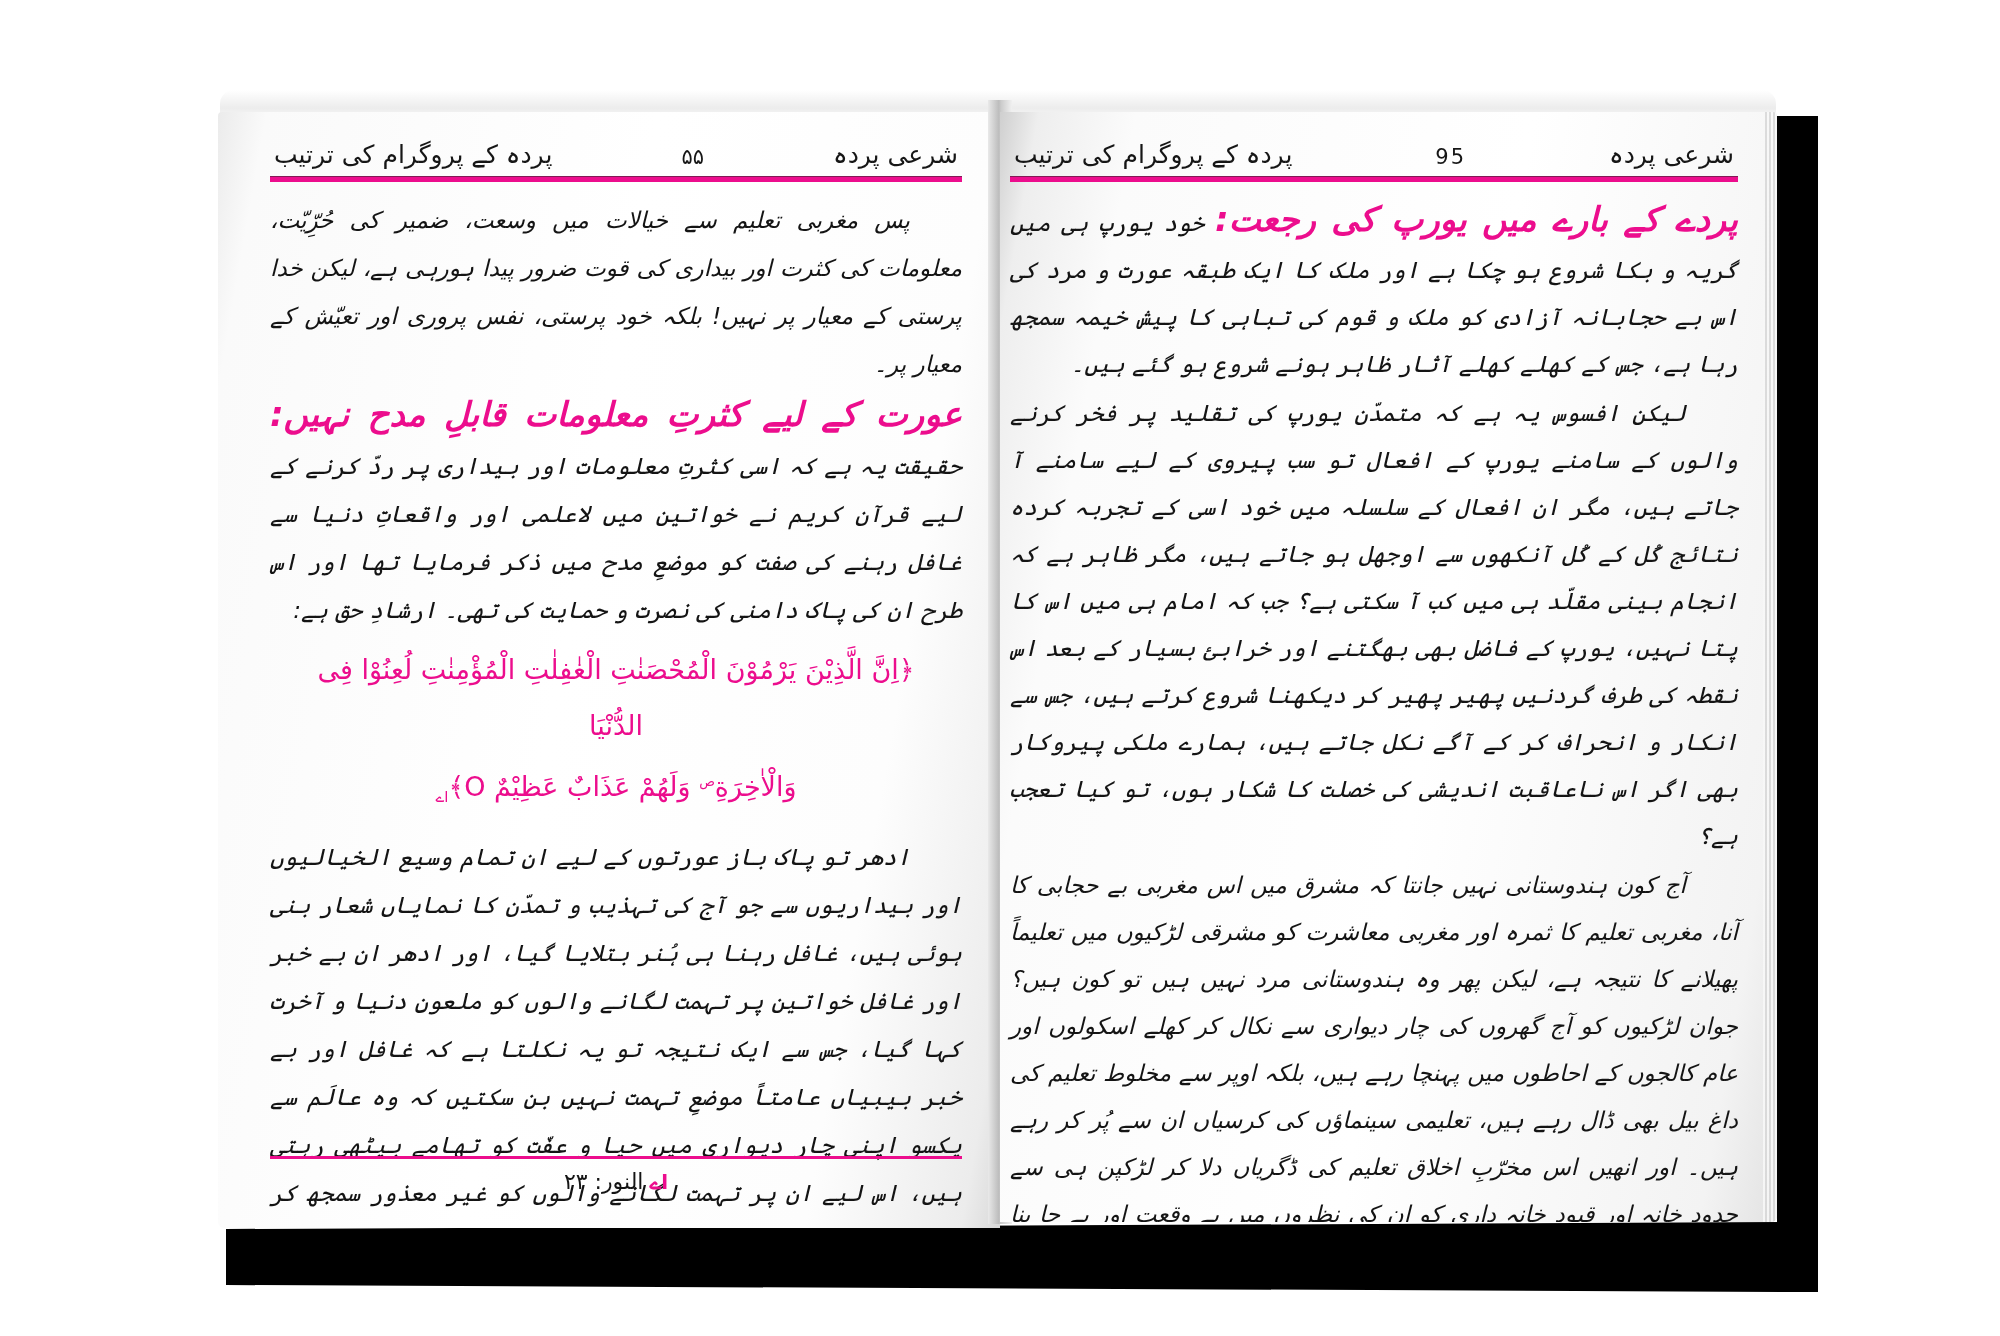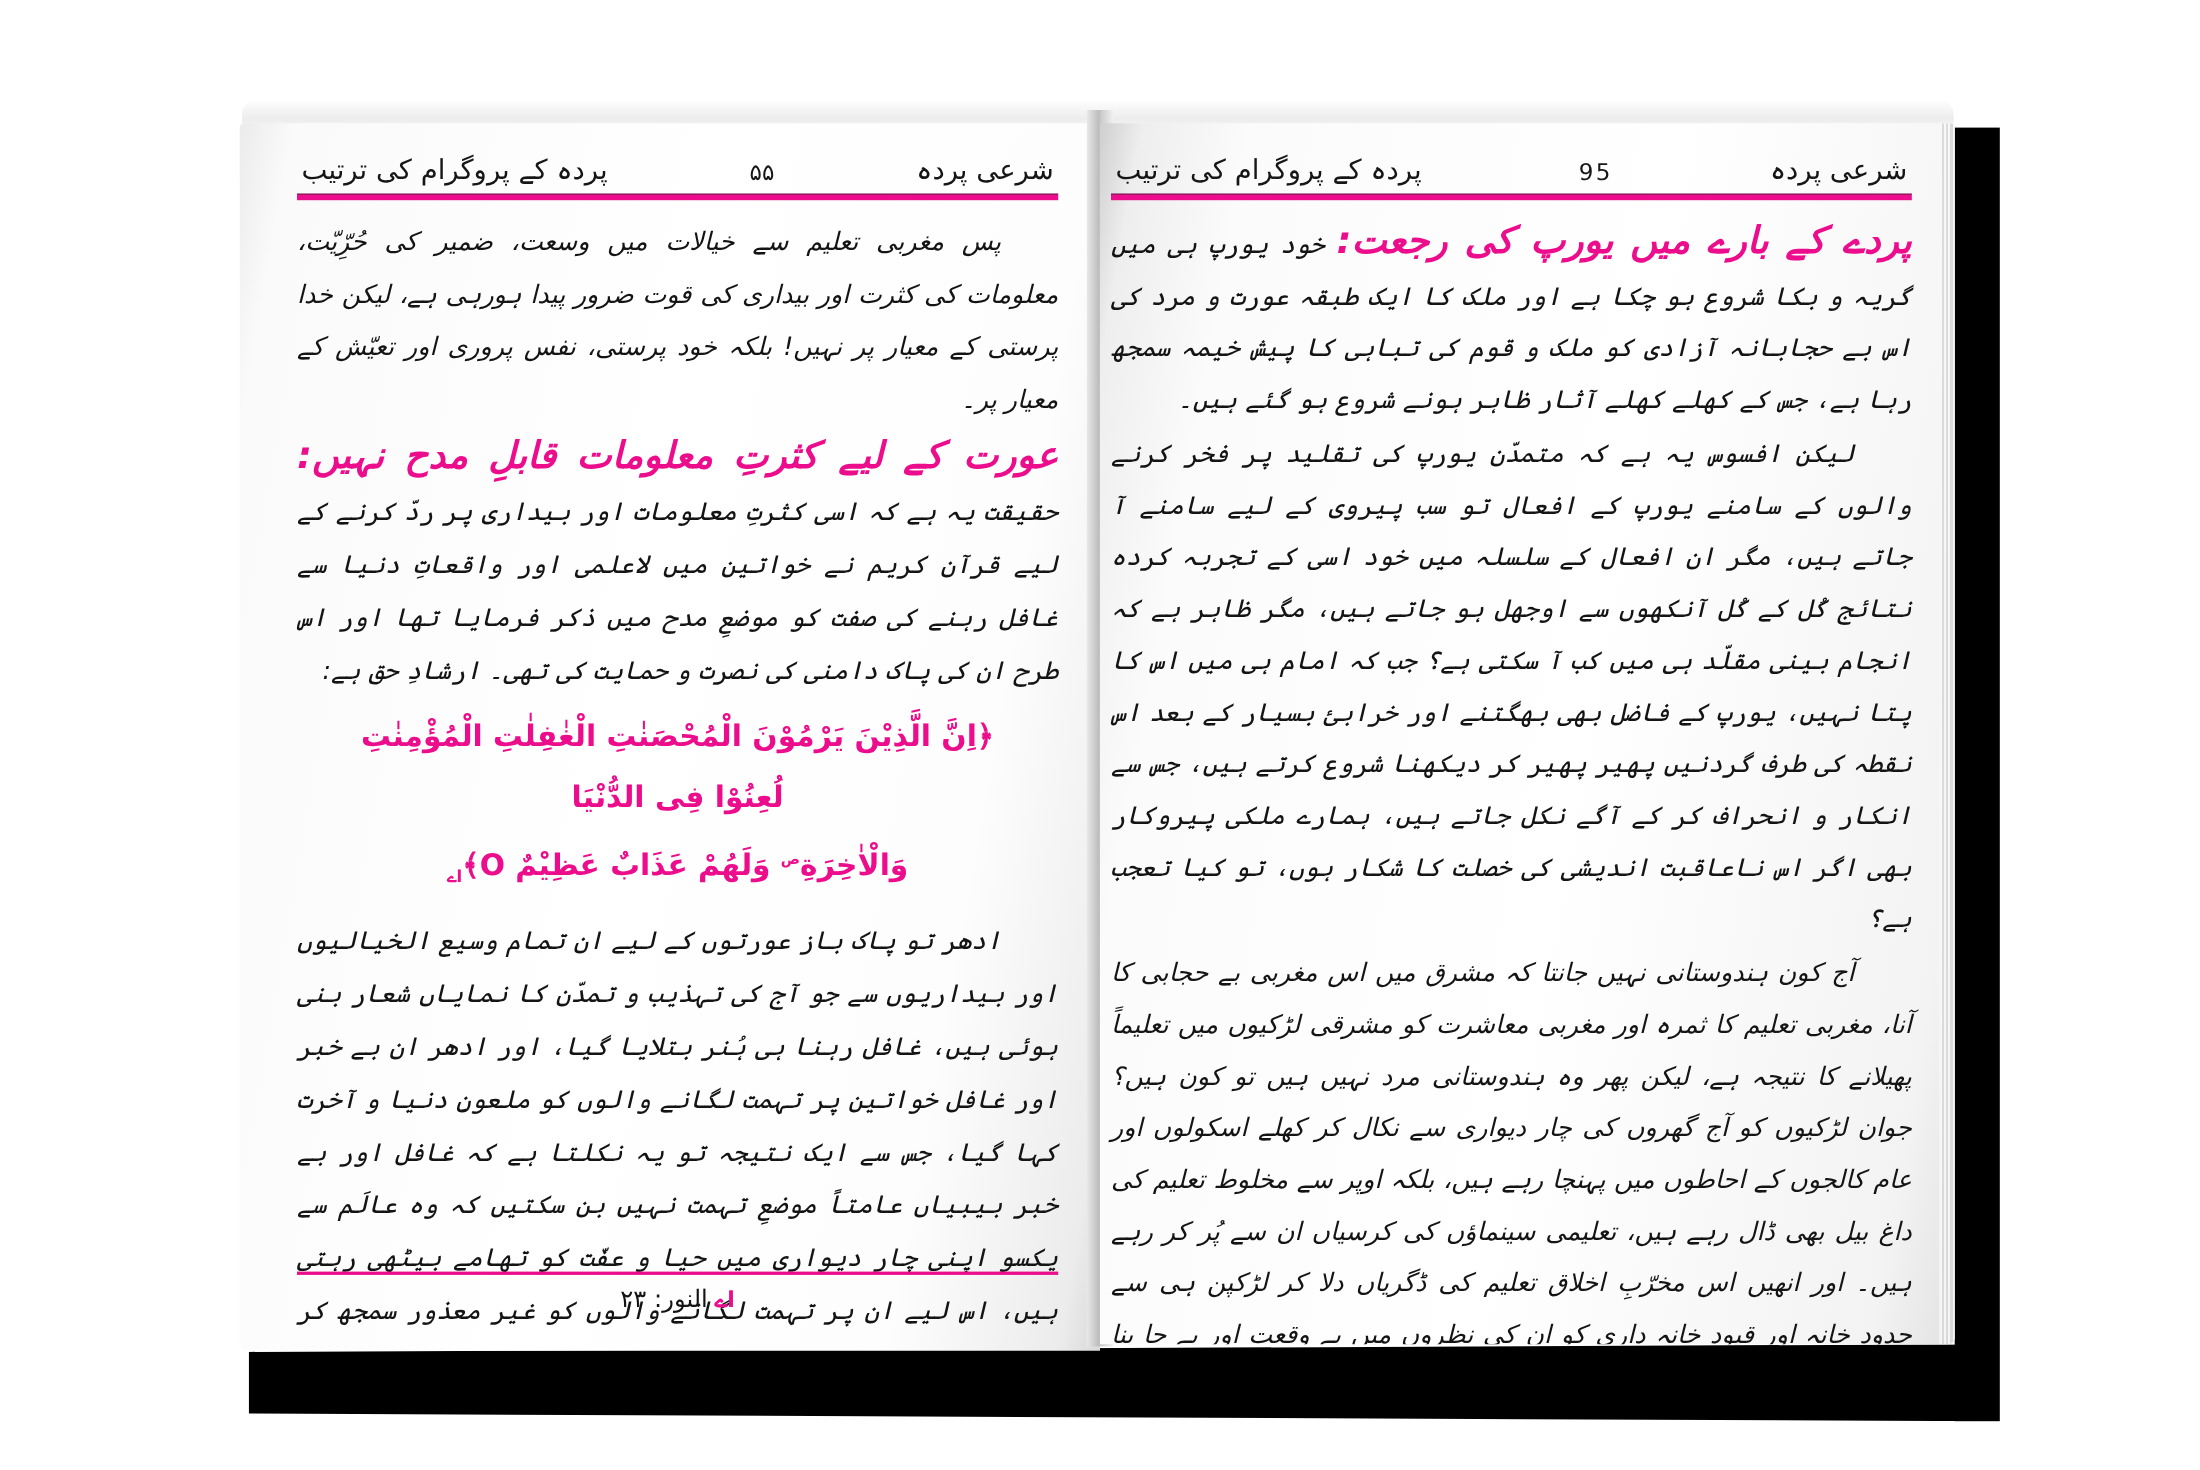--- a/index.html
+++ b/index.html
@@ -62,21 +62,21 @@
   
   .body-text{direction:rtl;color:#141414;}
   .page-left  .body-text{font-size:23px;line-height:48px;}
   .page-right .body-text{font-size:23px;line-height:47px;}
   .body-text p{margin:0 0 2px 0;text-align:justify;text-align-last:right;font-style:italic;}
   p.indent{text-indent:52px;}
   .lead{color:var(--accent);font-weight:bold;font-size:34px;}
 
   
   .verse{
-    direction:rtl;text-align:center;color:var(--accent);font-weight:bold;
+    direction:rtl;text-align:center;color:var(--accent);font-weight:normal;
     font-size:27px;line-height:56px;margin:8px 26px 8px 26px;
   }
   .verse .waqf{font-size:13px;vertical-align:super;}
   .verse .vref{font-size:15px;color:var(--accent);vertical-align:sub;}
 
   .trans{padding:0 26px;}
 
   
   .footnote{position:absolute;left:52px;right:38px;bottom:34px;direction:rtl;}
   .frule{height:3.5px;background:var(--accent);margin-bottom:10px;}

